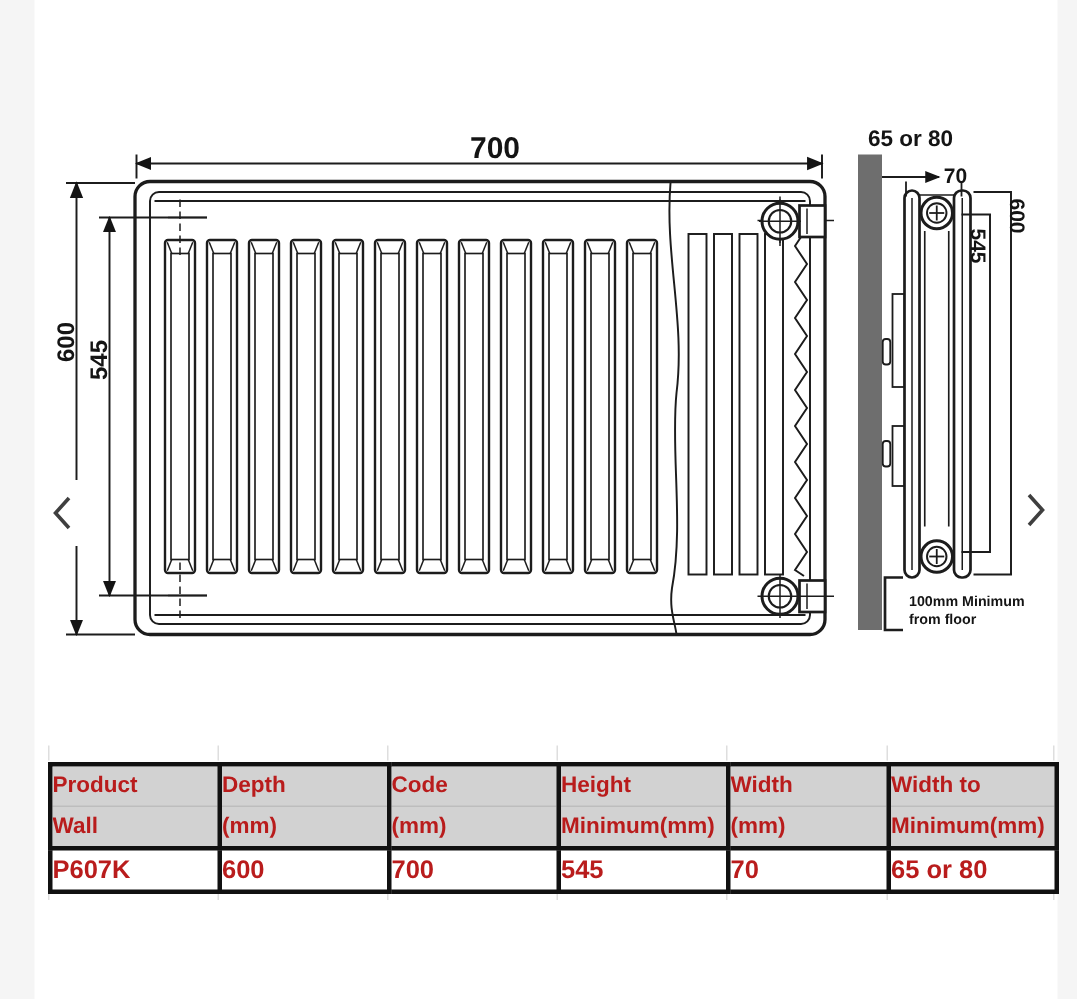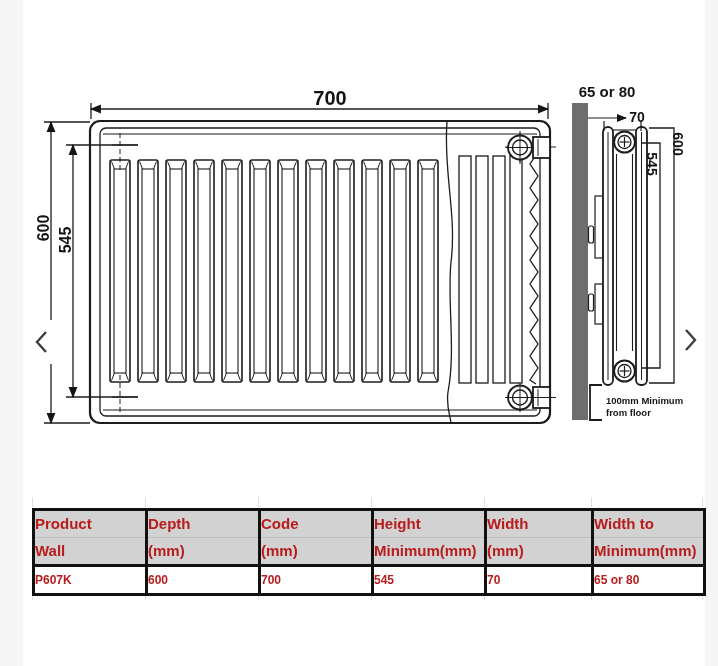--- a/index.html
+++ b/index.html
@@ -18,21 +18,21 @@
   }
   .carousel-btn svg{display:block;}
   
   .spec-table-wrap{position:absolute;left:32px;top:508px;}
   table.spec{border-collapse:collapse;table-layout:fixed;width:671px;}
   table.spec th,table.spec td{
     border:3px solid #111;padding:0;text-align:left;vertical-align:middle;
     font-weight:bold;color:#b91c1c;overflow:hidden;
   }
   table.spec th{background:#d2d2d2;font-size:15px;}
-  table.spec td{background:#ffffff;font-size:12px;height:26px;}
+  table.spec td{background:#ffffff;font-size:17px;height:26px;}
   .hline{display:block;line-height:26px;height:26px;white-space:nowrap;}
   .hline.second{border-top:1px solid #bdbdbd;}
   .grid-tick{position:absolute;width:1px;background:#dedede;}
 </style>
 </head>
 <body>
 
 <div class="gutter left"></div>
 <div class="gutter right"></div>
 

